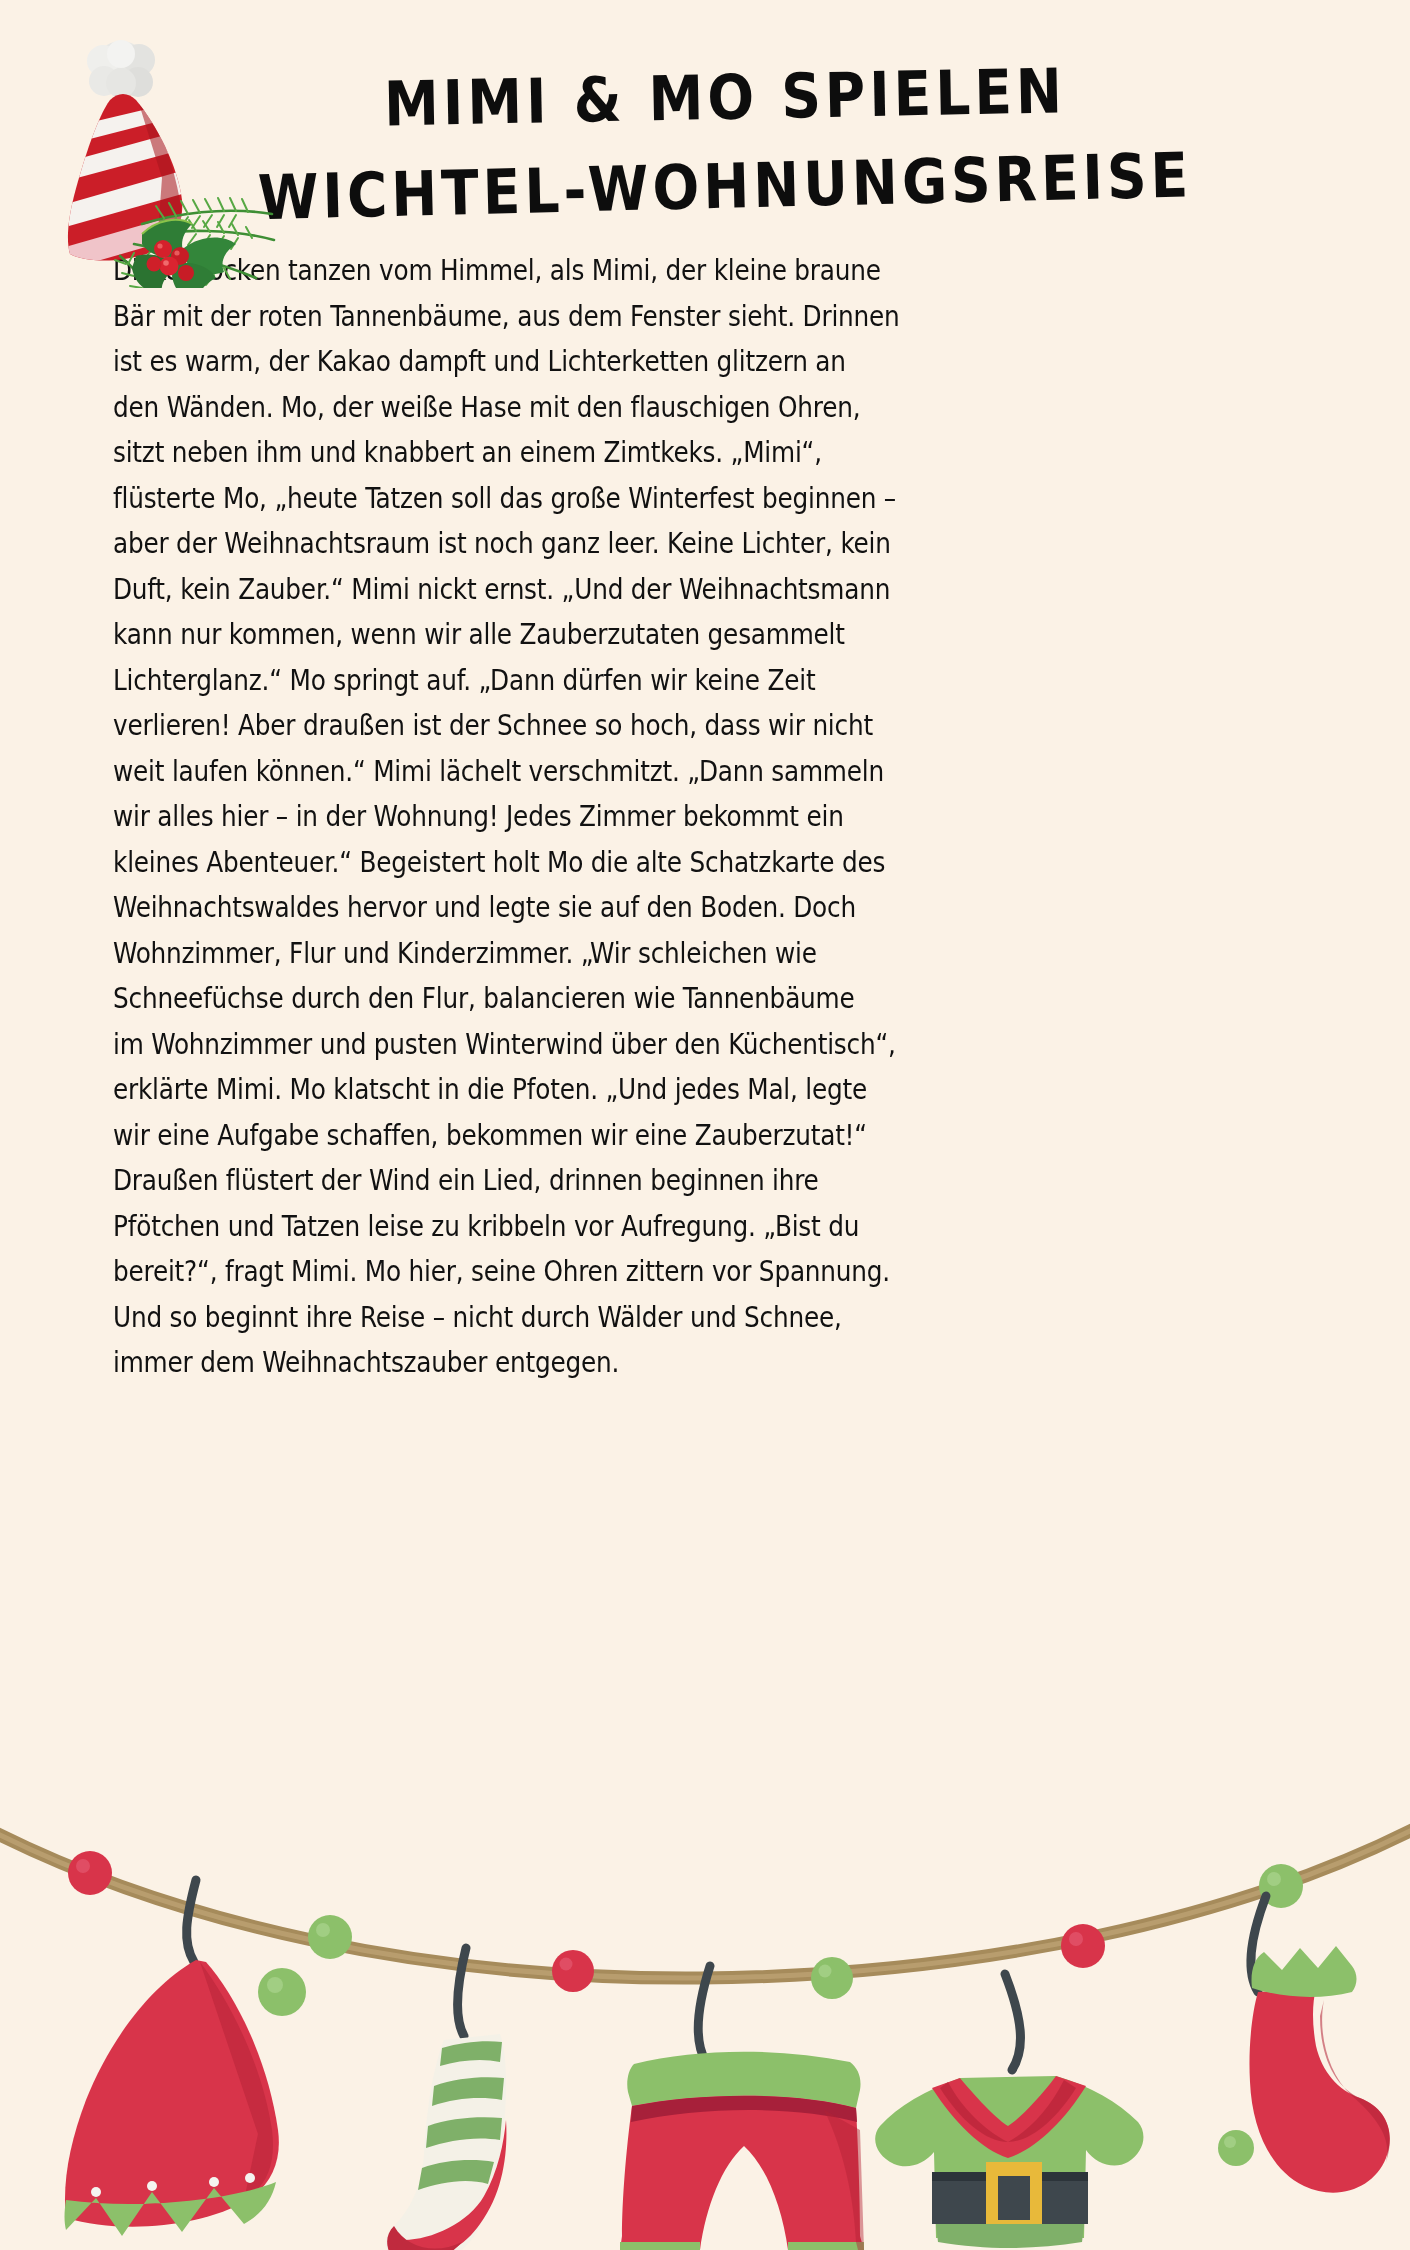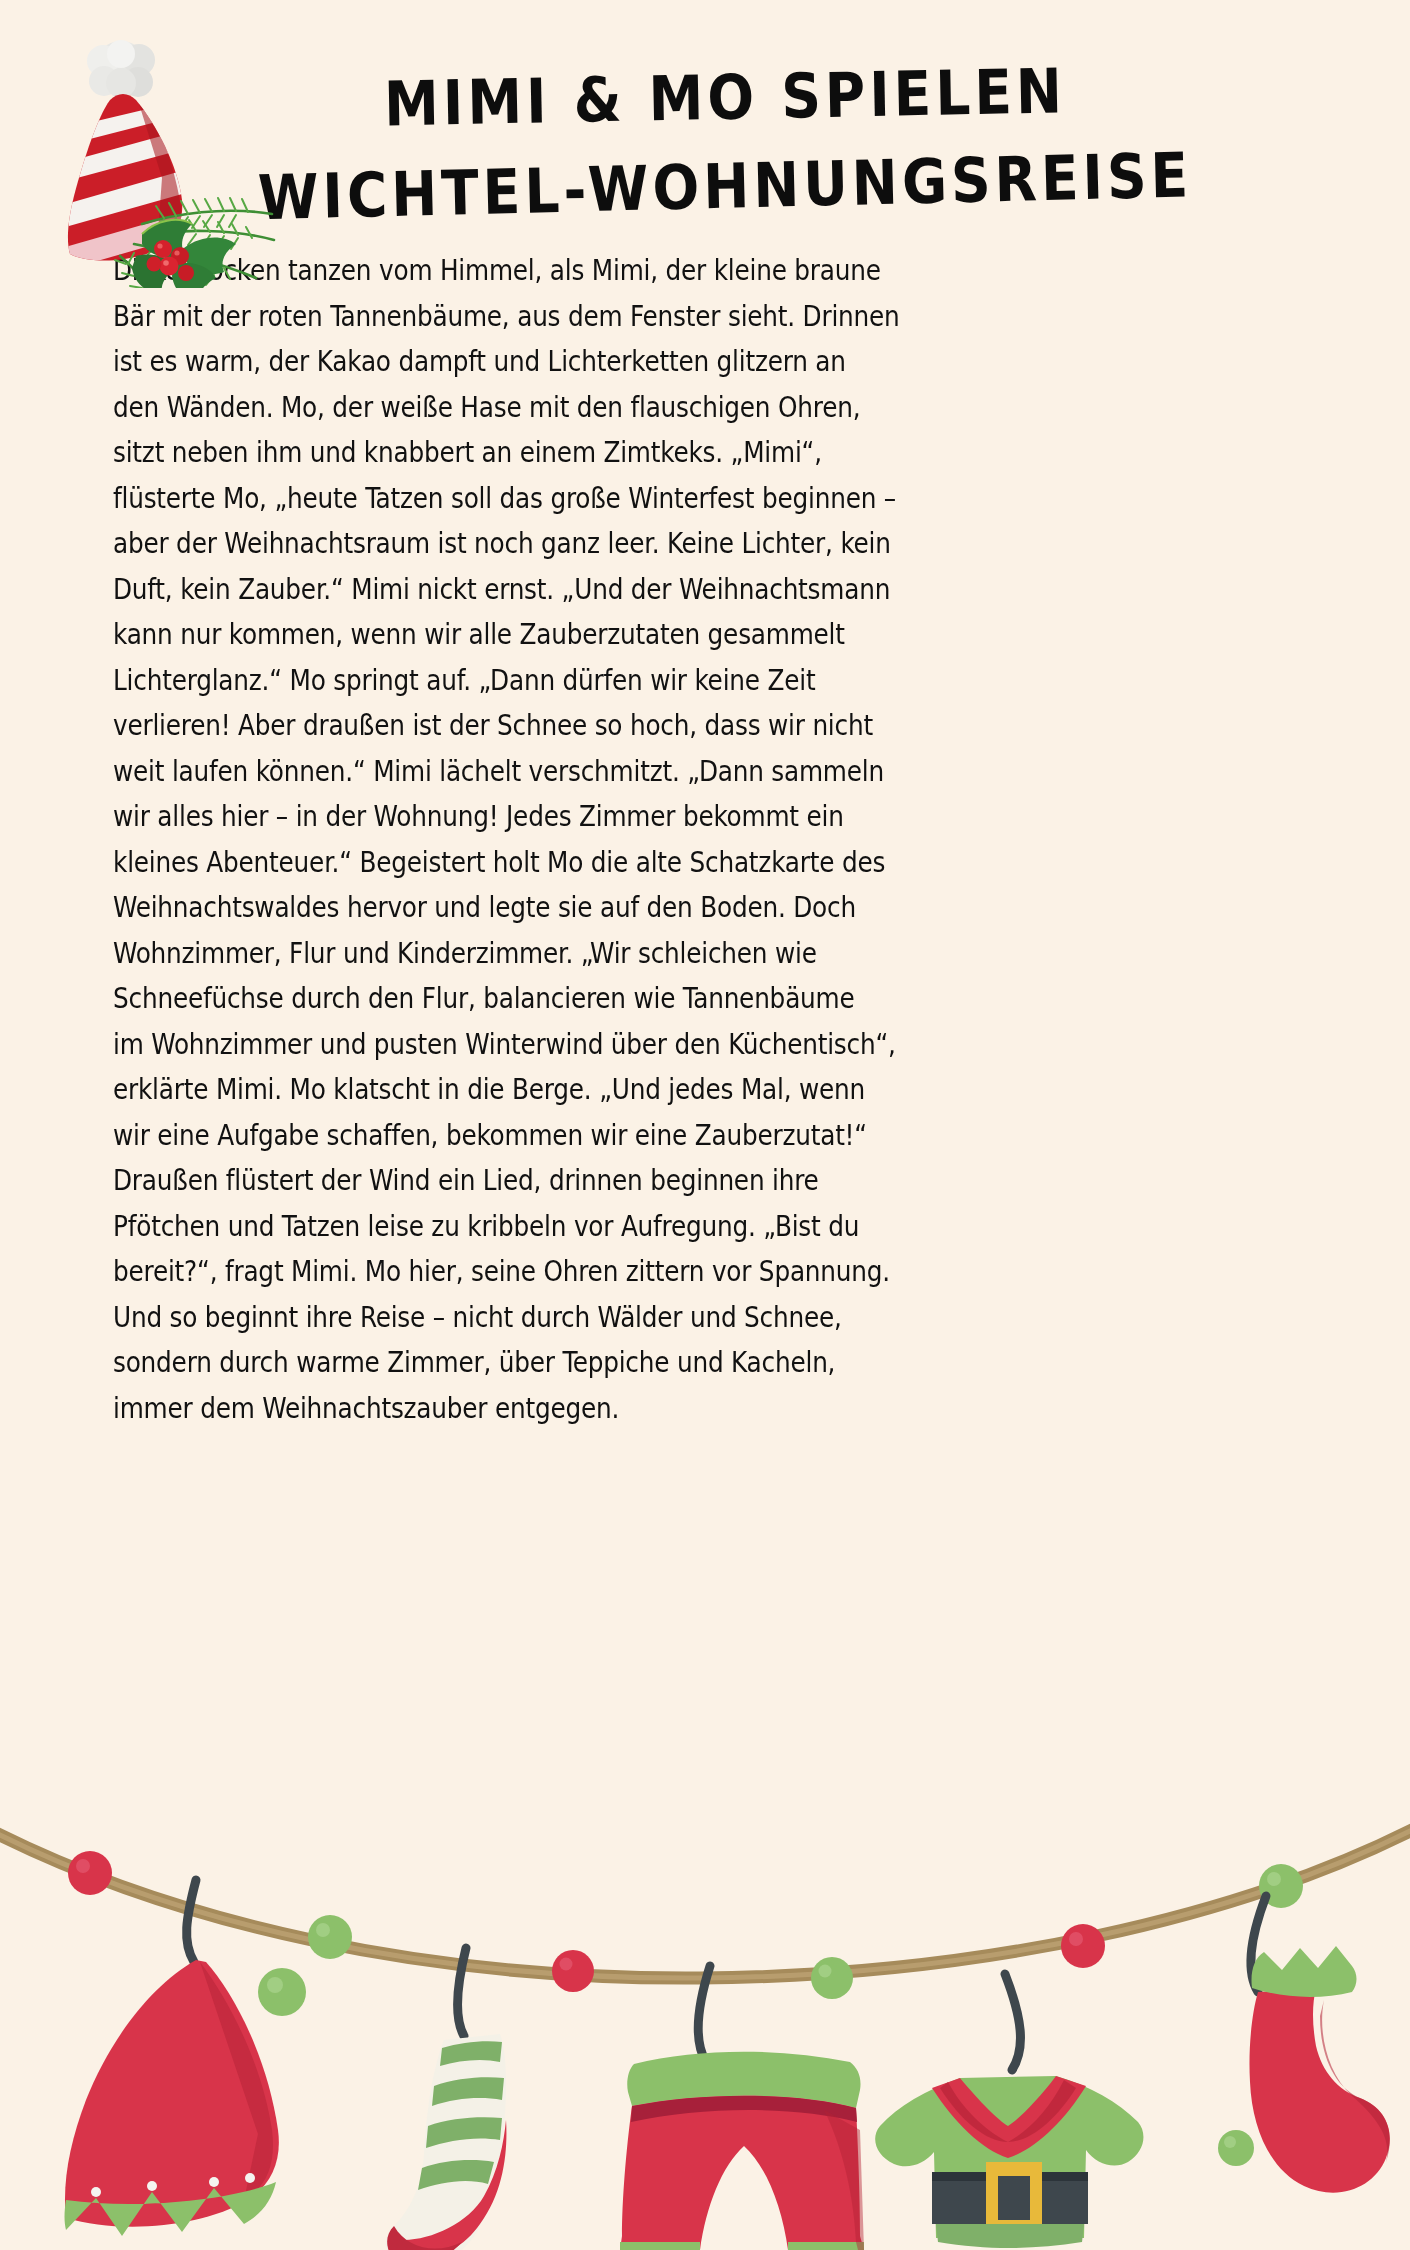--- a/index.html
+++ b/index.html
@@ -196,27 +196,26 @@
       <div class="story-line">kann nur kommen, wenn wir alle Zauberzutaten gesammelt</div>
       <div class="story-line">Lichterglanz.“ Mo springt auf. „Dann dürfen wir keine Zeit</div>
       <div class="story-line">verlieren! Aber draußen ist der Schnee so hoch, dass wir nicht</div>
       <div class="story-line">weit laufen können.“ Mimi lächelt verschmitzt. „Dann sammeln</div>
       <div class="story-line">wir alles hier – in der Wohnung! Jedes Zimmer bekommt ein</div>
       <div class="story-line">kleines Abenteuer.“ Begeistert holt Mo die alte Schatzkarte des</div>
       <div class="story-line">Weihnachtswaldes hervor und legte sie auf den Boden. Doch</div>
       <div class="story-line">Wohnzimmer, Flur und Kinderzimmer. „Wir schleichen wie</div>
       <div class="story-line">Schneefüchse durch den Flur, balancieren wie Tannenbäume</div>
       <div class="story-line">im Wohnzimmer und pusten Winterwind über den Küchentisch“,</div>
-      <div class="story-line">erklärte Mimi. Mo klatscht in die Berge. „Und jedes Mal, wenn</div>
+      <div class="story-line">erklärte Mimi. Mo klatscht in die Pfoten. „Und jedes Mal, legte</div>
       <div class="story-line">wir eine Aufgabe schaffen, bekommen wir eine Zauberzutat!“</div>
       <div class="story-line">Draußen flüstert der Wind ein Lied, drinnen beginnen ihre</div>
       <div class="story-line">Pfötchen und Tatzen leise zu kribbeln vor Aufregung. „Bist du</div>
       <div class="story-line">bereit?“, fragt Mimi. Mo hier, seine Ohren zittern vor Spannung.</div>
       <div class="story-line">Und so beginnt ihre Reise – nicht durch Wälder und Schnee,</div>
-      <div class="story-line">sondern durch warme Zimmer, über Teppiche und Kacheln,</div>
       <div class="story-line">immer dem Weihnachtszauber entgegen.</div>
     </div>
 
   <div class="clothesline-deco">
     <svg width="1410" height="520" viewBox="0 0 1410 520" xmlns="http://www.w3.org/2000/svg">
 
       <path d="M-10,100 C180,196 430,250 700,248 C980,246 1240,188 1420,96" fill="none" stroke="#A68B5B" stroke-width="13" stroke-linecap="round"></path>
       <path d="M-10,100 C180,196 430,250 700,248 C980,246 1240,188 1420,96" fill="none" stroke="#C2A779" stroke-width="5" stroke-linecap="round" opacity="0.65"></path>
 
       <g>

